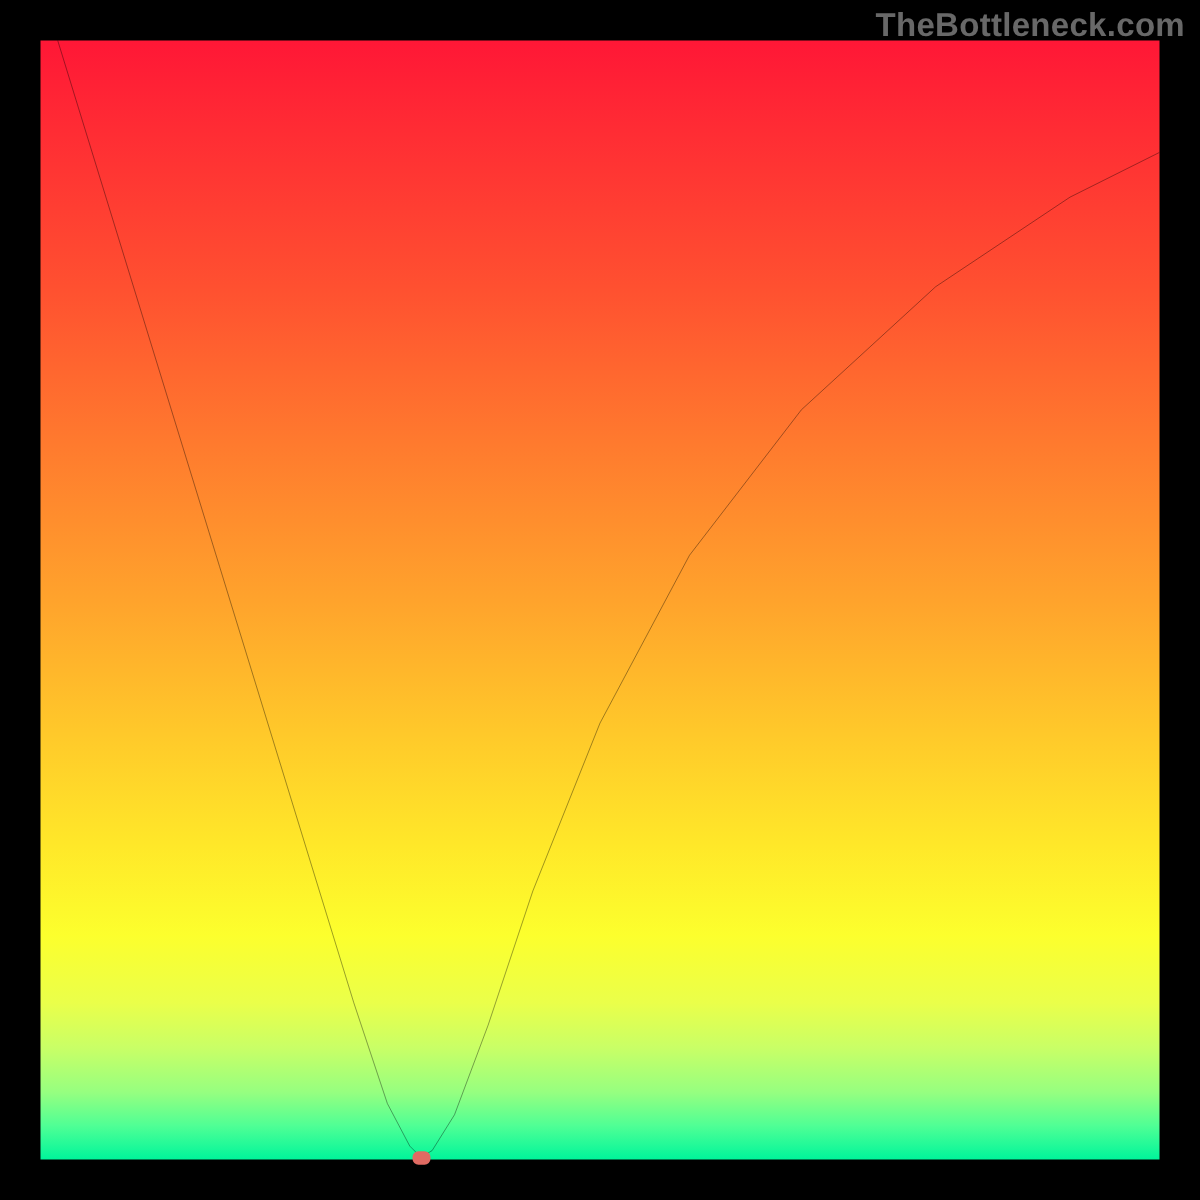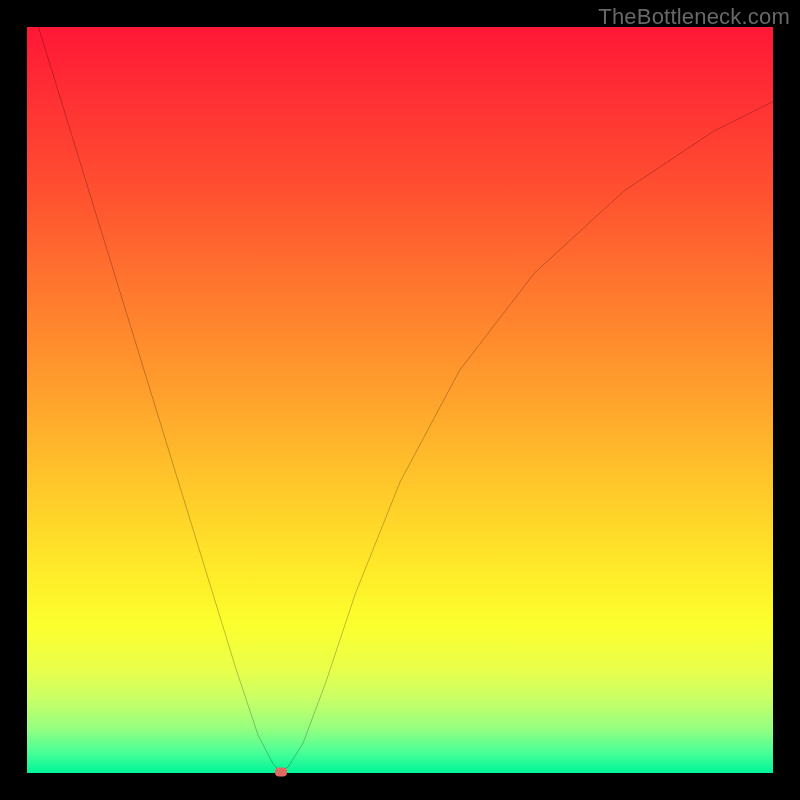--- a/index.html
+++ b/index.html
@@ -56,21 +56,21 @@
     border-radius: 4px;
     transform: translate(-50%, -50%);
   }
   .watermark {
     position: absolute;
     top: 4px;
     right: 10px;
     color: #686868;
     font-size: 22px;
     letter-spacing: 0.2px;
-    font-weight: 400;
+    font-weight: 700;
   }
 </style>
 </head>
 <body>
 
 <div class="frame">
 
   <div class="plot-area">
 
     <svg class="curve-svg" viewBox="0 0 100 100" preserveAspectRatio="none">

